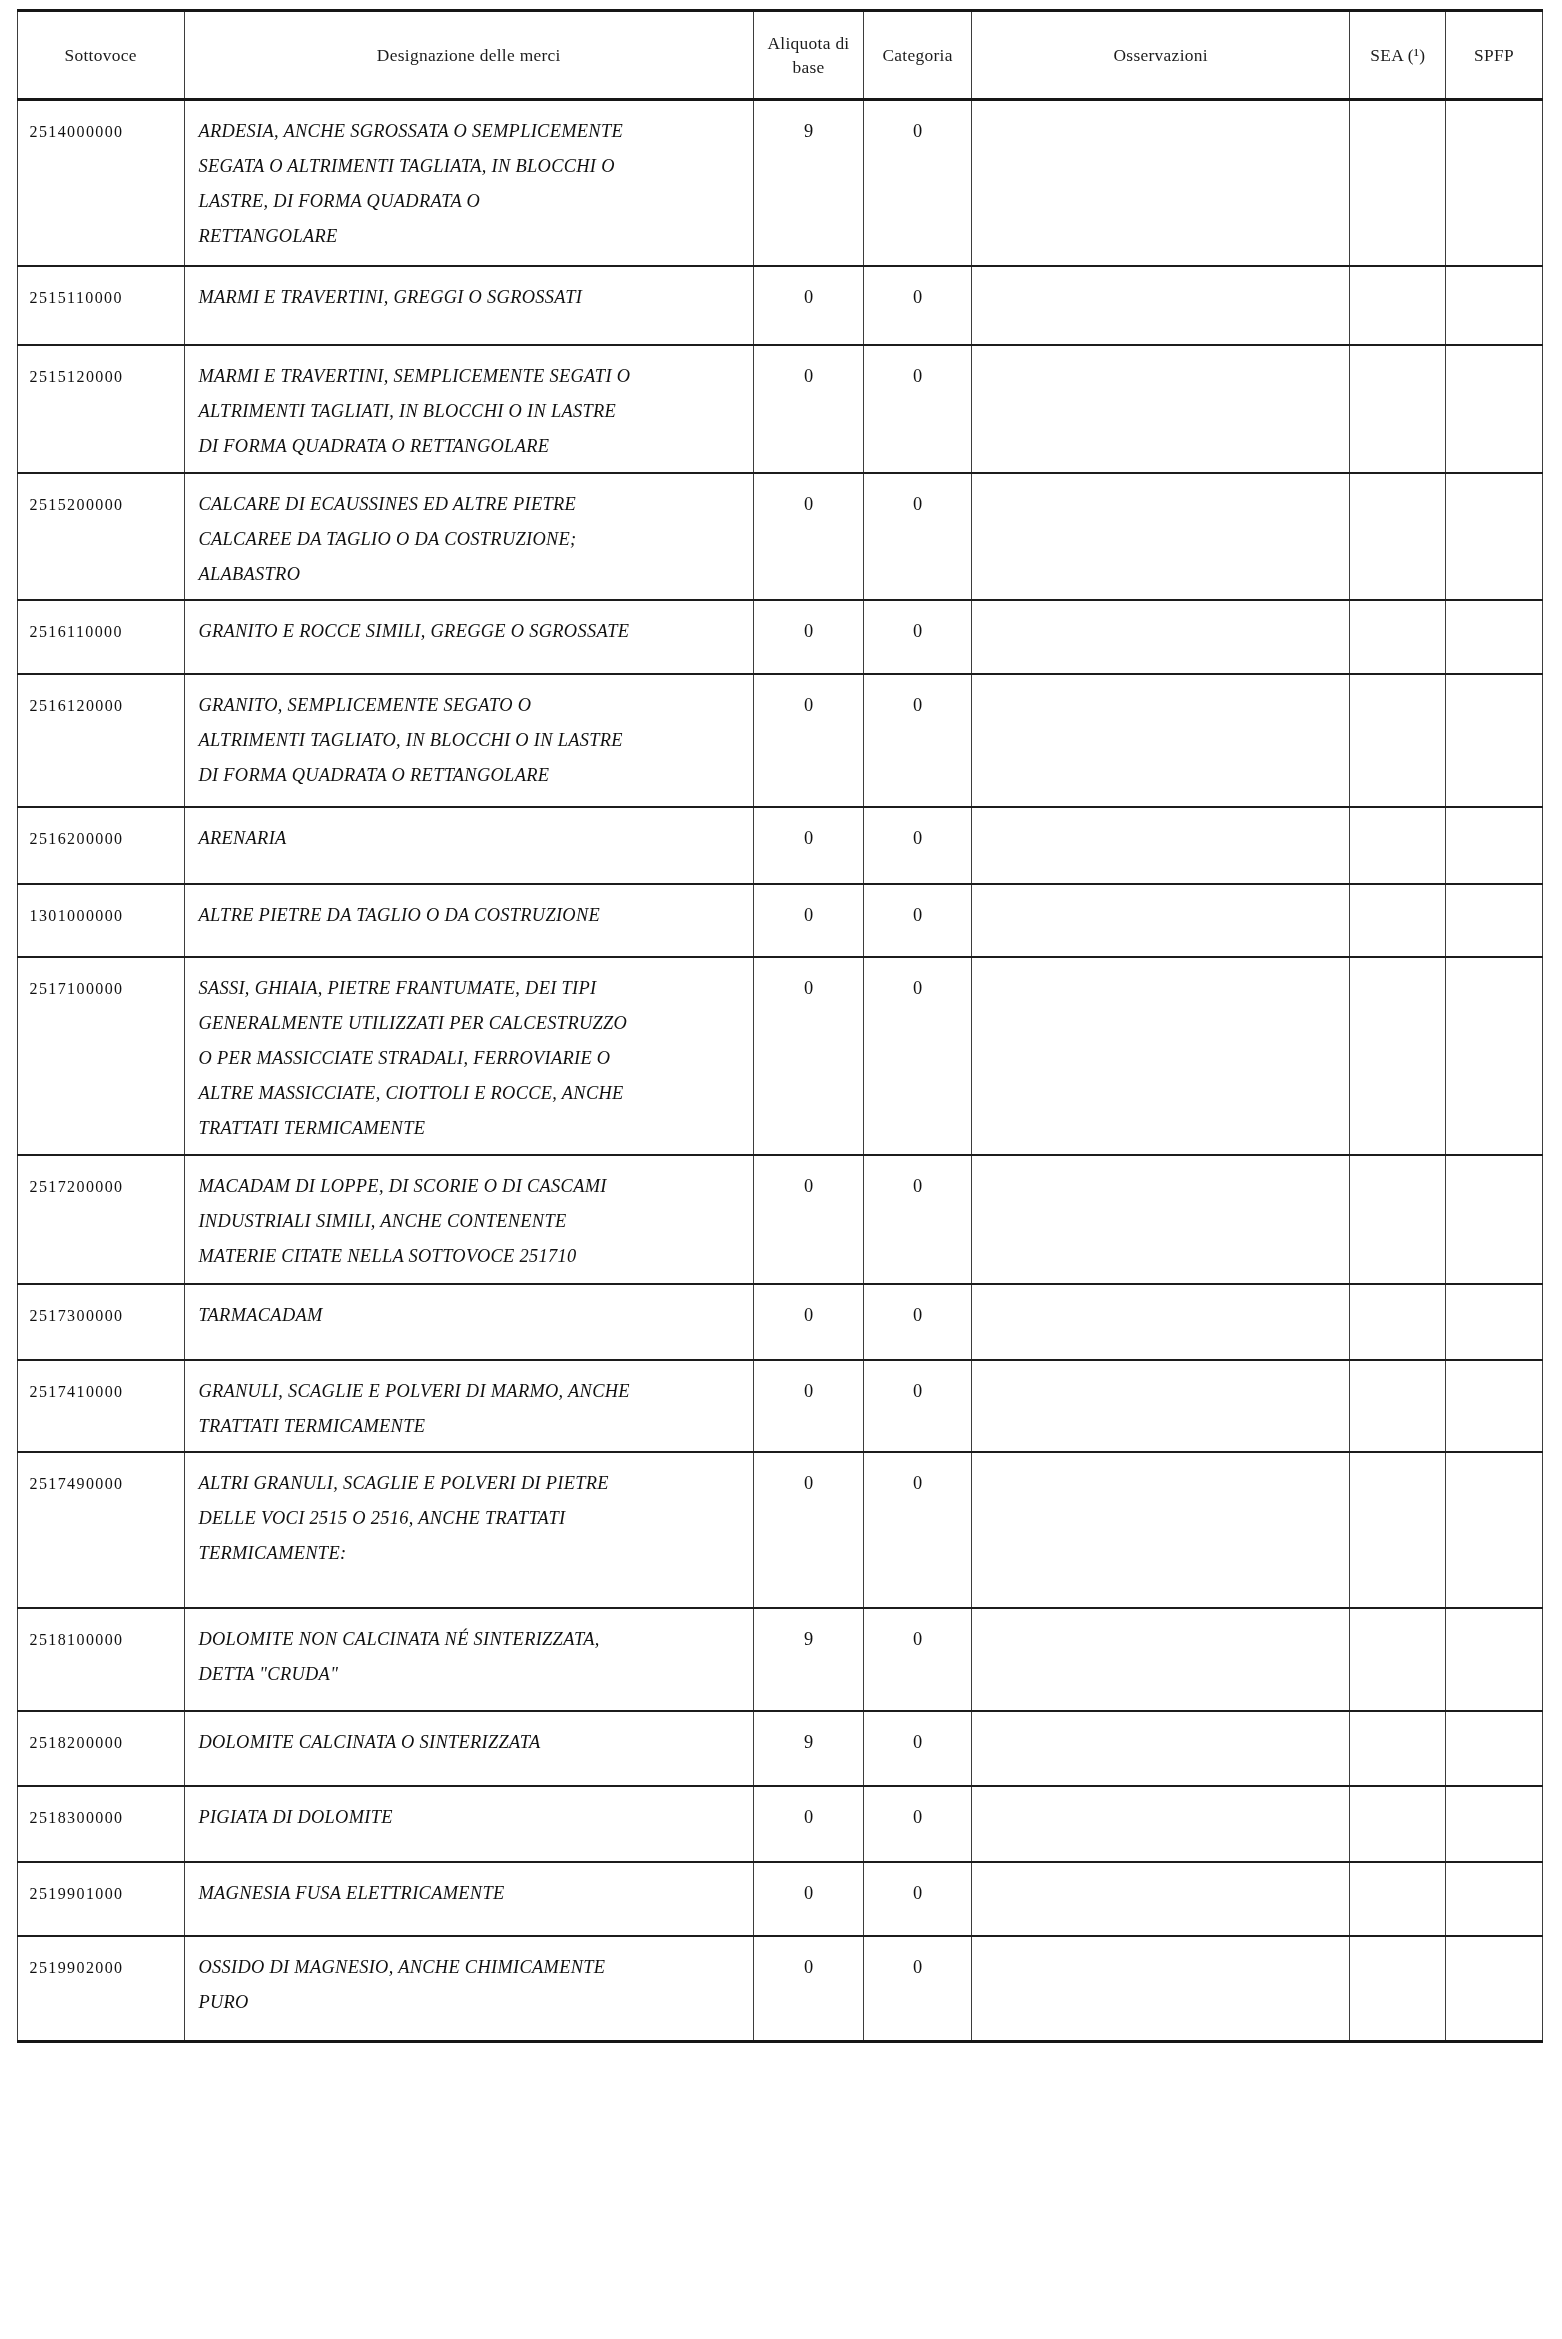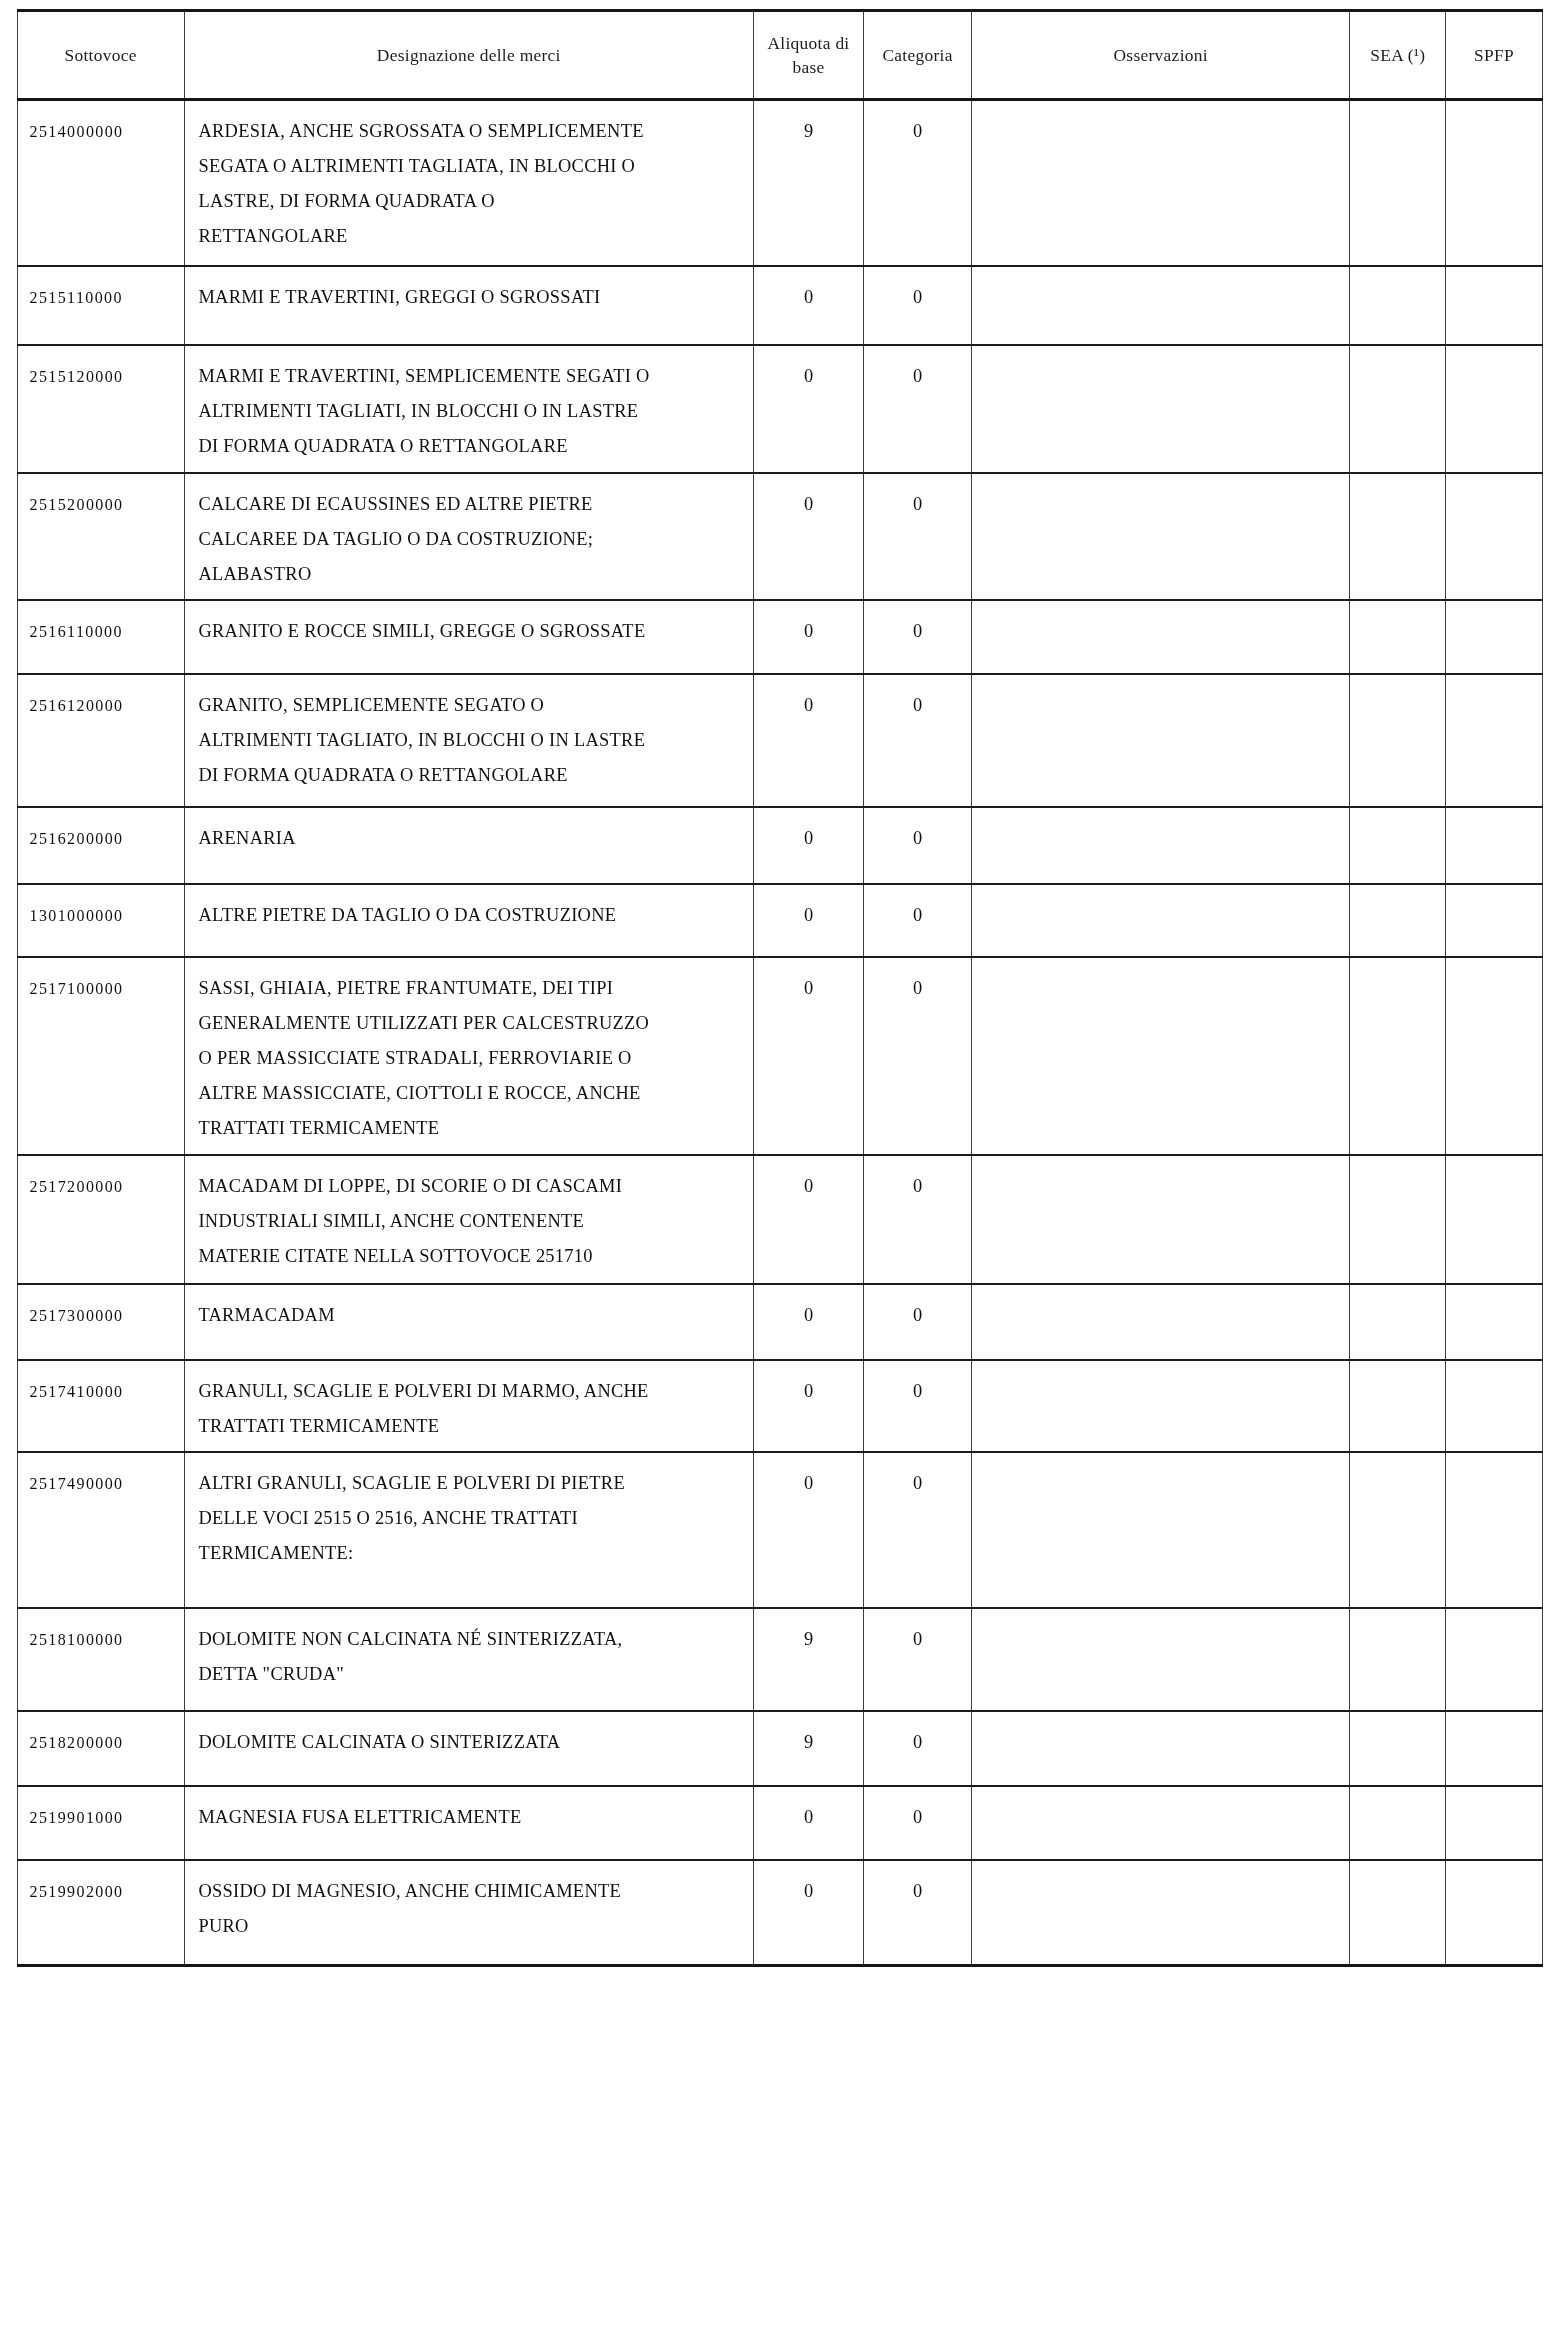--- a/index.html
+++ b/index.html
@@ -51,20 +51,21 @@
     letter-spacing:1.4px;
     font-size:16px;
     padding-left:12px;
     white-space:nowrap;
   }
   td.cell-desc{
     white-space:pre-line;
     letter-spacing:0.3px;
     padding-left:13.8px;
     padding-right:21px;
+    font-style:italic;
   }
   td.cell-val{
     text-align:center;
   }
 </style>
 </head>
 <body>
 
 <div class="page">
   <table class="tariff">
@@ -237,20 +238,29 @@
     </tr>
         <tr style="height: 75px;">
       <td class="cell-code">2518200000</td>
       <td class="cell-desc">DOLOMITE CALCINATA O SINTERIZZATA</td>
       <td class="cell-val">9</td>
       <td class="cell-val">0</td>
       <td class="cell-val"></td>
       <td class="cell-val"></td>
       <td class="cell-val"></td>
     </tr>
+        <tr style="height: 76px;">
+      <td class="cell-code">2518300000</td>
+      <td class="cell-desc">PIGIATA DI DOLOMITE</td>
+      <td class="cell-val">0</td>
+      <td class="cell-val">0</td>
+      <td class="cell-val"></td>
+      <td class="cell-val"></td>
+      <td class="cell-val"></td>
+    </tr>
         <tr style="height: 74px;">
       <td class="cell-code">2519901000</td>
       <td class="cell-desc">MAGNESIA FUSA ELETTRICAMENTE</td>
       <td class="cell-val">0</td>
       <td class="cell-val">0</td>
       <td class="cell-val"></td>
       <td class="cell-val"></td>
       <td class="cell-val"></td>
     </tr>
         <tr style="height: 106px;">

